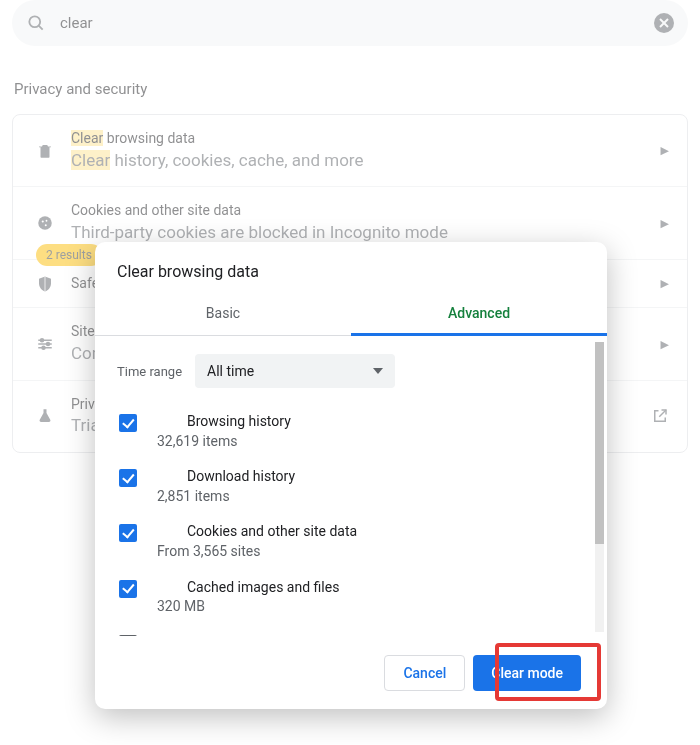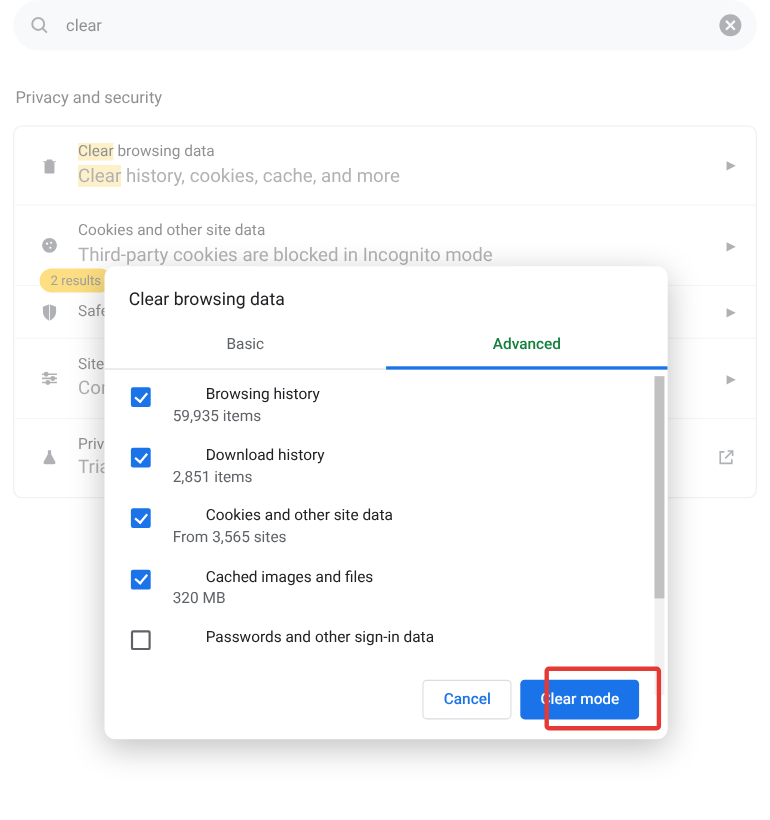--- a/index.html
+++ b/index.html
@@ -178,27 +178,38 @@
   <div class="dialog-title">Clear browsing data</div>
   <div class="tabs">
     <div class="tab">Basic</div>
     <div class="tab active">Advanced</div>
   </div>
 
   <div class="dialog-body">
     <div class="scrollbar-track"></div>
     <div class="scrollbar-thumb"></div>
     <div class="scroll-area">
+      <div class="time-row">
+        <div class="time-label">Time range</div>
+        <div class="time-select">
+          <span>All time</span>
+          <span>
+            <svg width="10" height="6" viewBox="0 0 10 6">
+                <path d="M0 0l5 6 5-6z" fill="#5f6368"></path>
+              </svg>
+          </span>
+        </div>
+      </div>
 
       <div class="check-list">
         <div class="check-row">
           <div class="cb checked"></div>
           <div class="ct">
               <div class="t1">Browsing history</div>
-              <div class="t2">59,935 items</div>
+              <div class="t2">32,619 items</div>
             </div>
         </div>
         <div class="check-row">
           <div class="cb checked"></div>
           <div class="ct">
               <div class="t1">Download history</div>
               <div class="t2">2,851 items</div>
             </div>
         </div>
         <div class="check-row">

